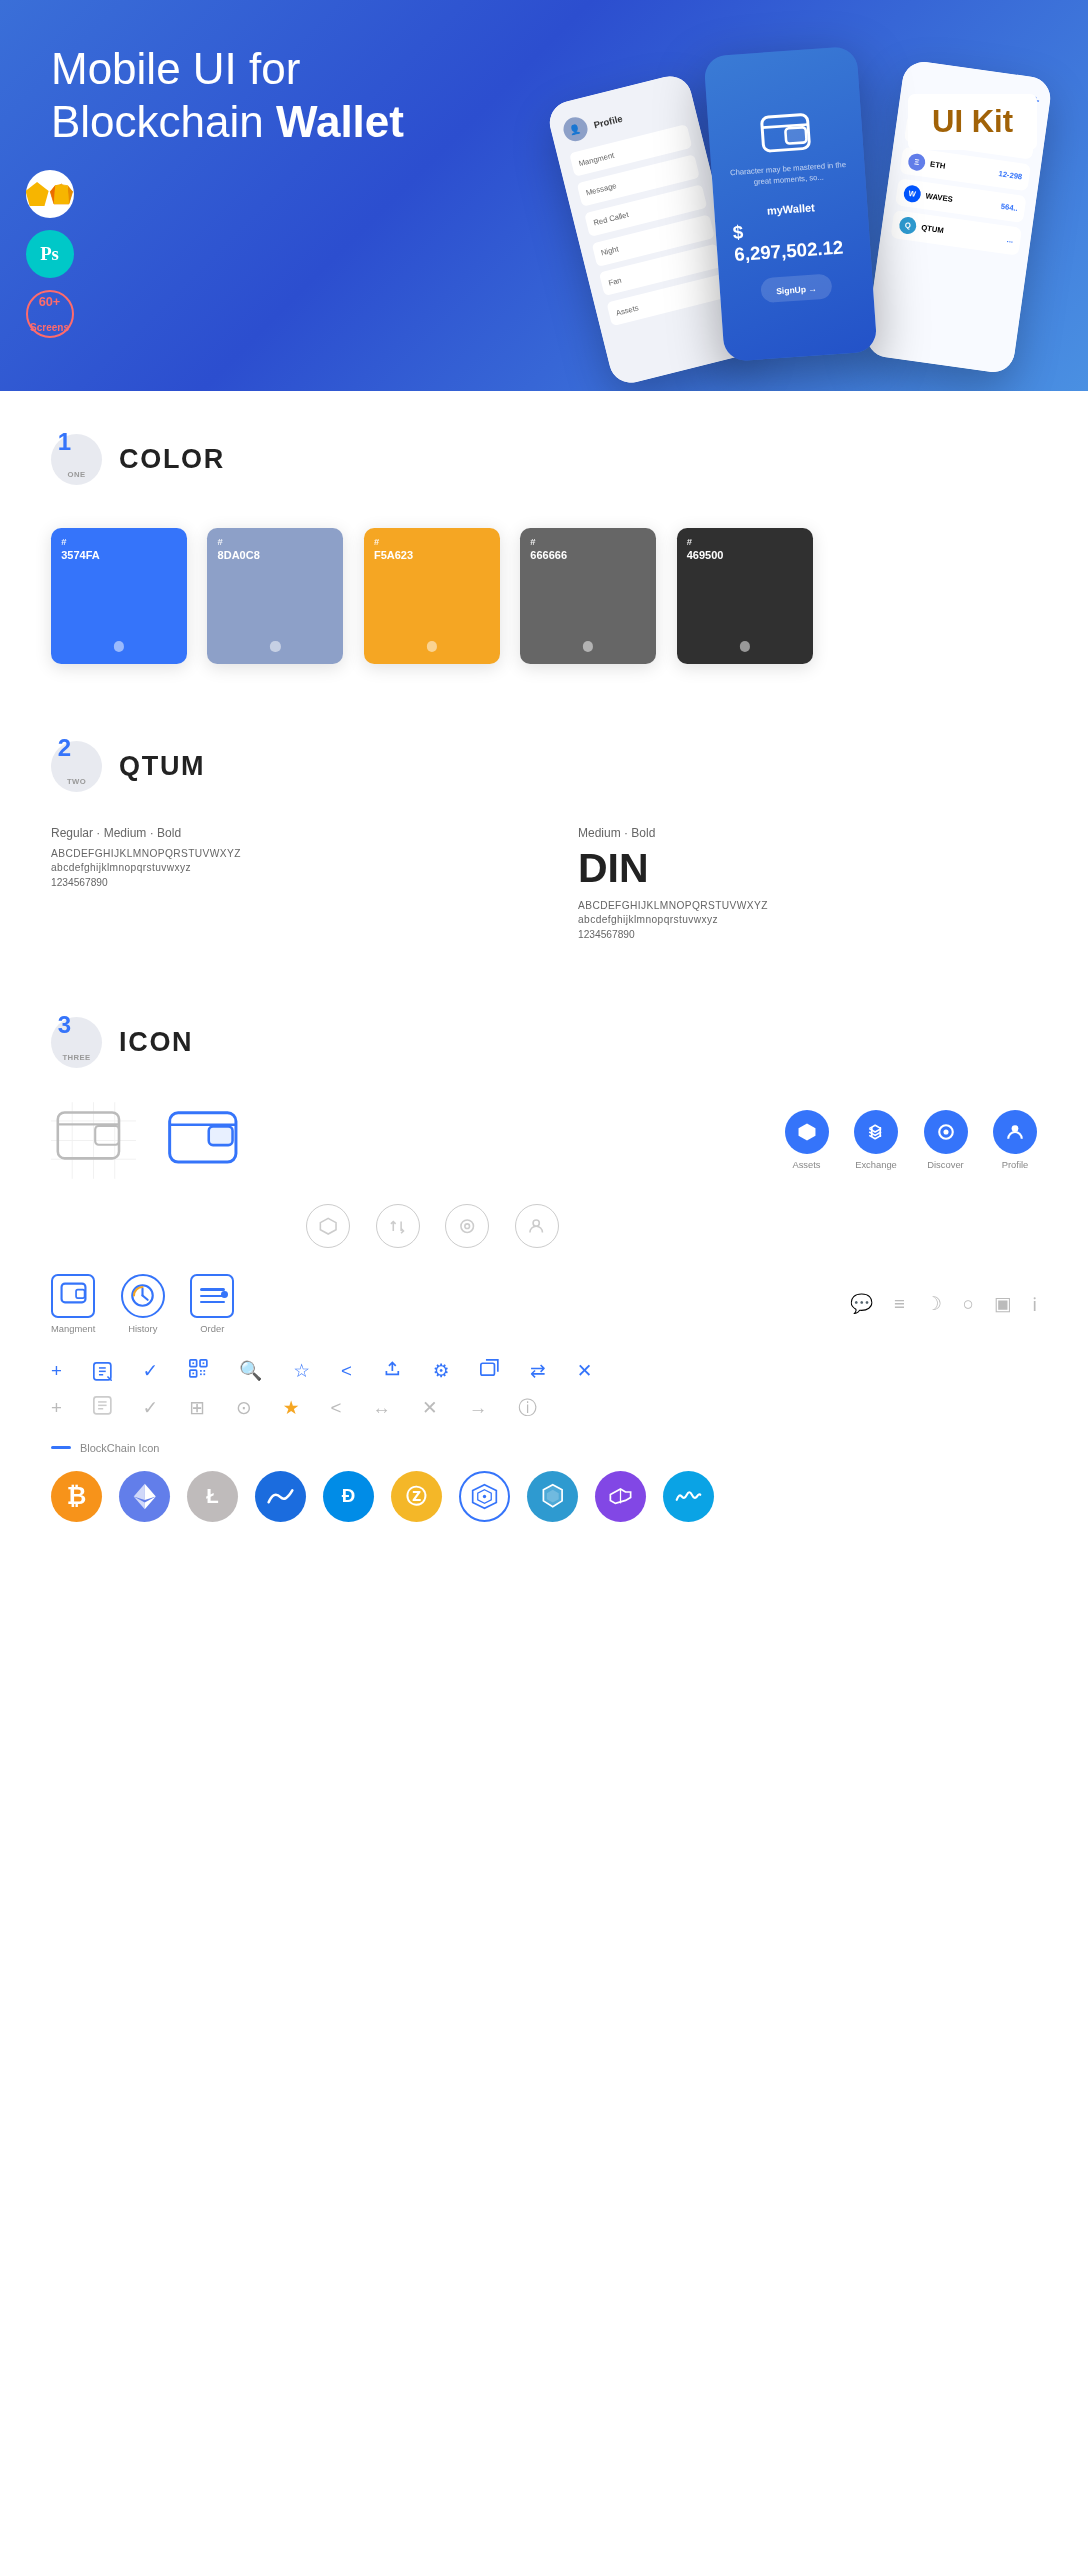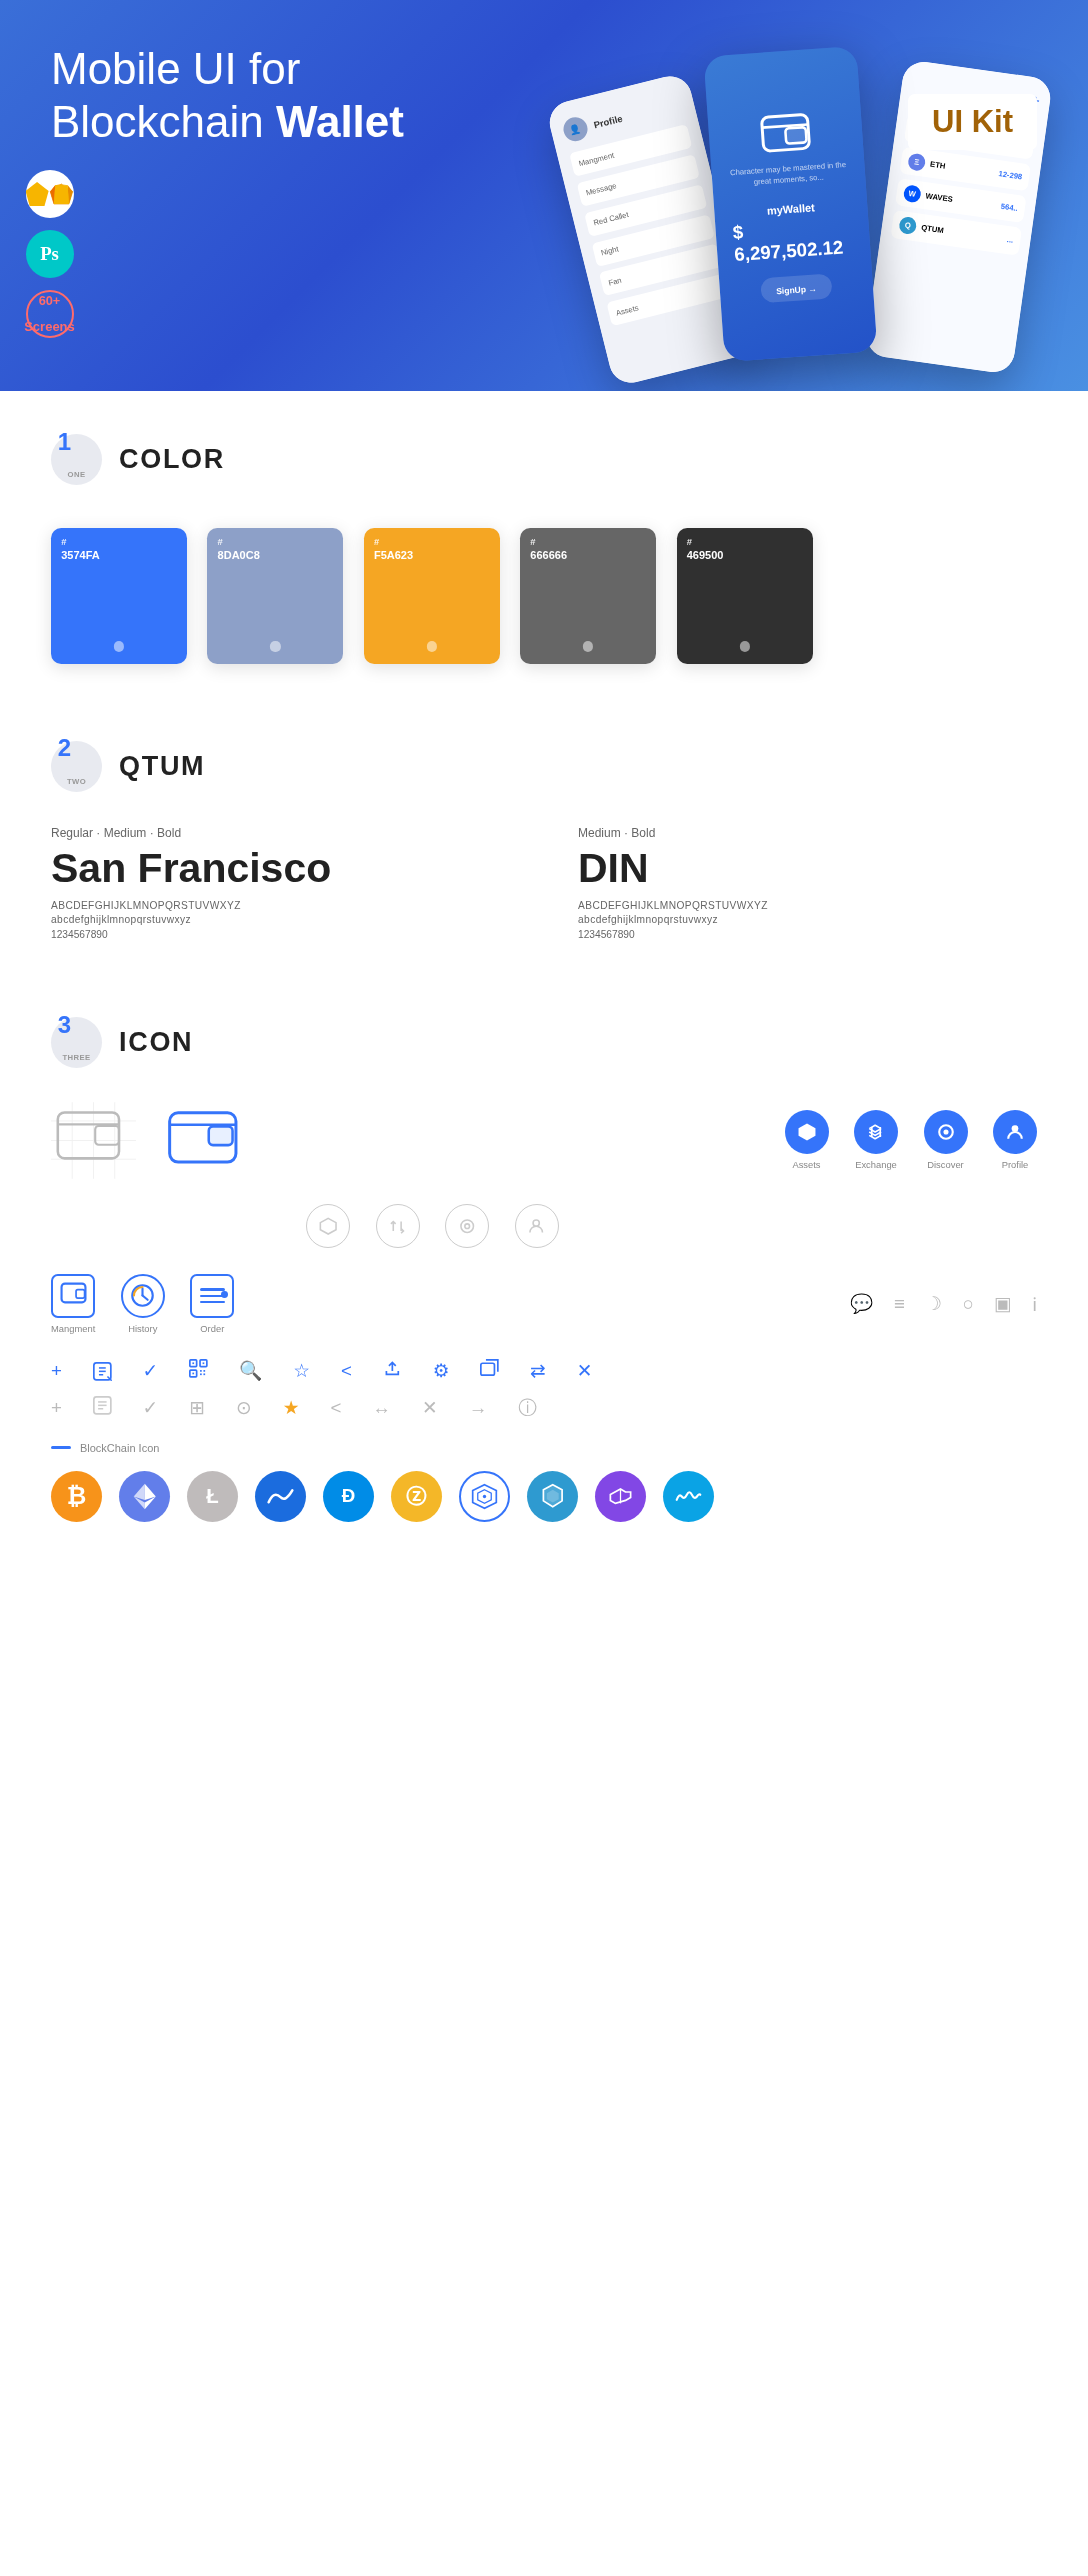--- a/index.html
+++ b/index.html
@@ -246,21 +246,21 @@
         <polygon points="50,5 5,35 25,10" fill="#FDAD00"></polygon>
         <polygon points="50,5 75,10 95,35" fill="#FCD16B"></polygon>
         <polygon points="5,35 25,10 20,85" fill="#EC6C00"></polygon>
         <polygon points="95,35 75,10 80,85" fill="#E68B00"></polygon>
         <polygon points="25,10 75,10 80,85 20,85" fill="#F7B500"></polygon>
       </svg>
     </div>
     <div class="badge-ps">Ps</div>
     <div class="badge-60">
       <span style="font-size:12.8px;font-weight:800;color:#ff6b6b;">60+</span>
-      <span style="font-size:13px;color:#ff6b6b;margin-top:12px;">Screens</span>
+      <span style="font-size:10px;color:#ff6b6b;margin-top:12px;">Screens</span>
     </div>
   </div>
 
   <div style="position:absolute; right:51px; top:34px; width:476px; height:340px;">
 
     <div style="position:absolute; left:17px; top:51px; width:145px; height:289px; background:#fff; border-radius:22px; box-shadow:0 17px 43px rgba(0,0,0,0.25); transform:rotate(-14deg); overflow:hidden; z-index:3;">
       <div style="width:100%;height:100%;background:#f0f2f8;padding:17px 12px;">
         <div style="display:flex;align-items:center;gap:6.8px;margin-bottom:10.2px;">
           <div style="width:24px;height:24px;border-radius:50%;background:#8DA0C8;overflow:hidden;display:flex;align-items:center;justify-content:center;color:#fff;font-size:9.4px;">👤</div>
           <span style="font-size:9.4px;color:#333;font-weight:600;">Profile</span>
@@ -385,21 +385,20 @@
     <div class="section-number-circle">
       <span class="section-number-big">2</span>
       <span class="section-number-word">TWO</span>
     </div>
     <span class="section-title">QTUM</span>
   </div>
 
   <div class="font-section">
     <div class="font-block">
       <div class="font-meta">Regular · Medium · Bold</div>
-      <div class="font-name-san">San Francisco</div>
       <div class="font-alphabet-upper">ABCDEFGHIJKLMNOPQRSTUVWXYZ</div>
       <div class="font-alphabet-lower">abcdefghijklmnopqrstuvwxyz</div>
       <div class="font-numbers">1234567890</div>
     </div>
     <div class="font-block">
       <div class="font-meta">Medium · Bold</div>
       <div class="font-name-din">DIN</div>
       <div class="font-alphabet-upper">ABCDEFGHIJKLMNOPQRSTUVWXYZ</div>
       <div class="font-alphabet-lower">abcdefghijklmnopqrstuvwxyz</div>
       <div class="font-numbers">1234567890</div>

